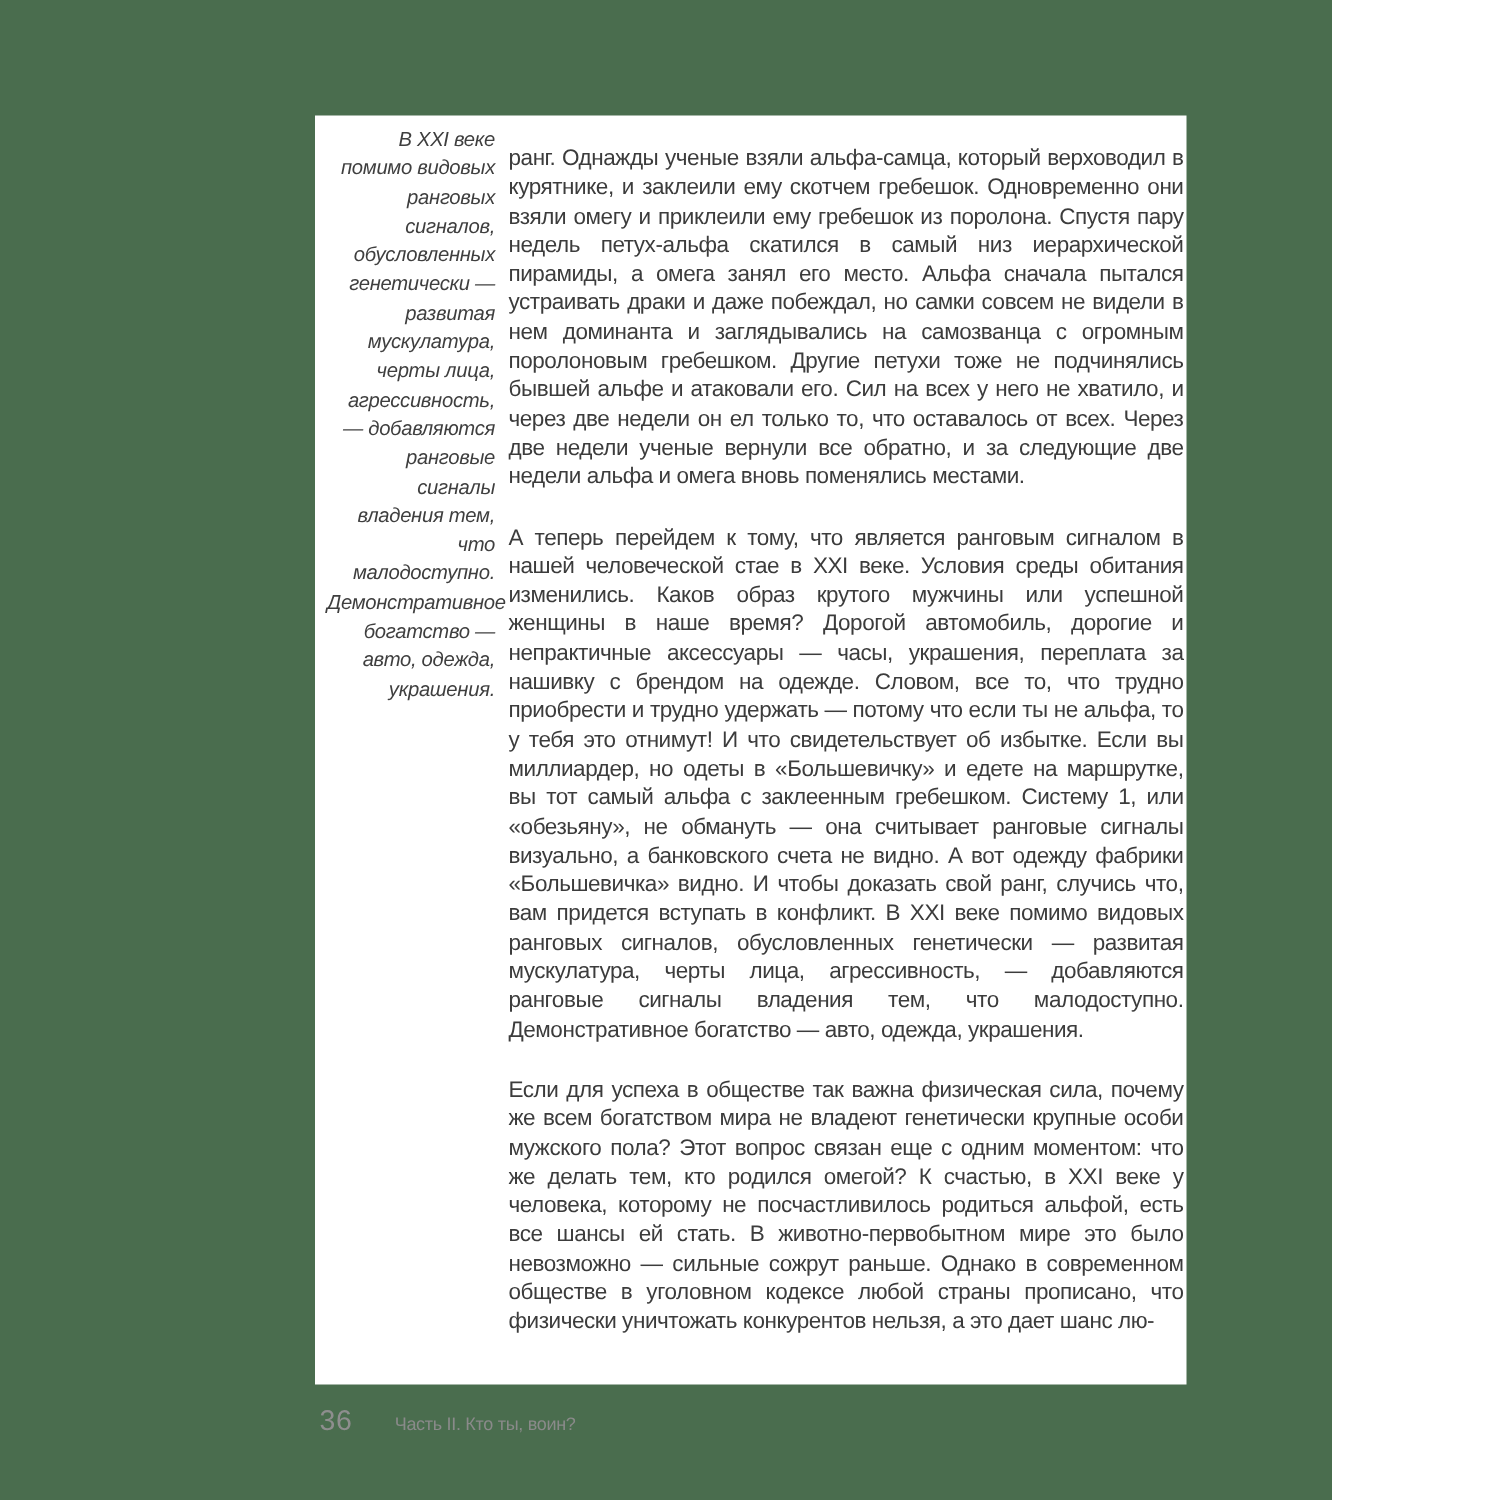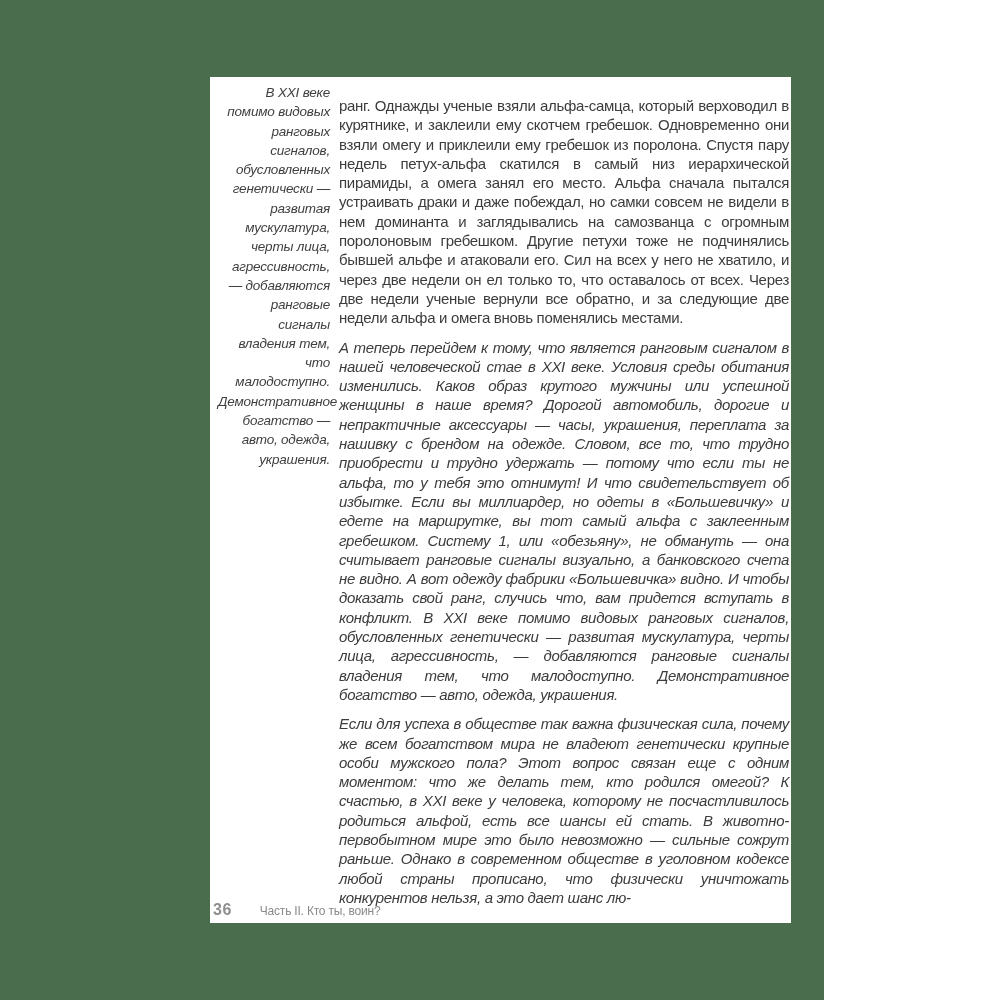--- a/index.html
+++ b/index.html
@@ -5,21 +5,21 @@
   html, body {
     margin: 0;
     padding: 0;
     width: 1000px;
     height: 1000px;
     overflow: hidden;
     font-family: "Liberation Sans", "DejaVu Sans", sans-serif;
   }
   .canvas {
     position: relative;
-    width: 824px;
+    width: 888px;
     height: 1000px;
     background: var(--background, #4a6d4e);
   }
   .page {
     position: absolute;
     left: 210px;
     top: 77px;
     width: 581px;
     height: 846px;
     background: var(--paper, #ffffff);
@@ -45,41 +45,42 @@
   }
   .para {
     margin: 0;
     font-size: 15px;
     line-height: 19.3px;
     text-align: justify;
     letter-spacing: -0.3px;
     hyphens: auto;
     -webkit-hyphens: auto;
   }
-  .para + .para { margin-top: 10px; font-style: italic; }
+  .para + .para { margin-top: 21px; }
   .section-heading {
     margin: 29px 0 14px 0;
     font-size: 20px;
     font-weight: 700;
     letter-spacing: -0.3px;
     color: var(--heading_text, #333333);
   }
   .footer {
     position: absolute;
     left: 3px;
     top: 824px;
     width: 560px;
     display: flex;
     align-items: baseline;
   }
   .page-number {
-    font-size: 16px;
-    font-weight: 700;
+    font-size: 19px;
+    font-weight: 400;
     color: var(--footer_number, #8e8e8e);
     letter-spacing: 0.5px;
+    margin-top: 36px;
   }
   .chapter-title {
     margin-left: 28px;
     font-size: 12px;
     color: var(--footer_text, #8a8a8a);
     letter-spacing: -0.2px;
   }
 </style>
 </head>
 <body>

